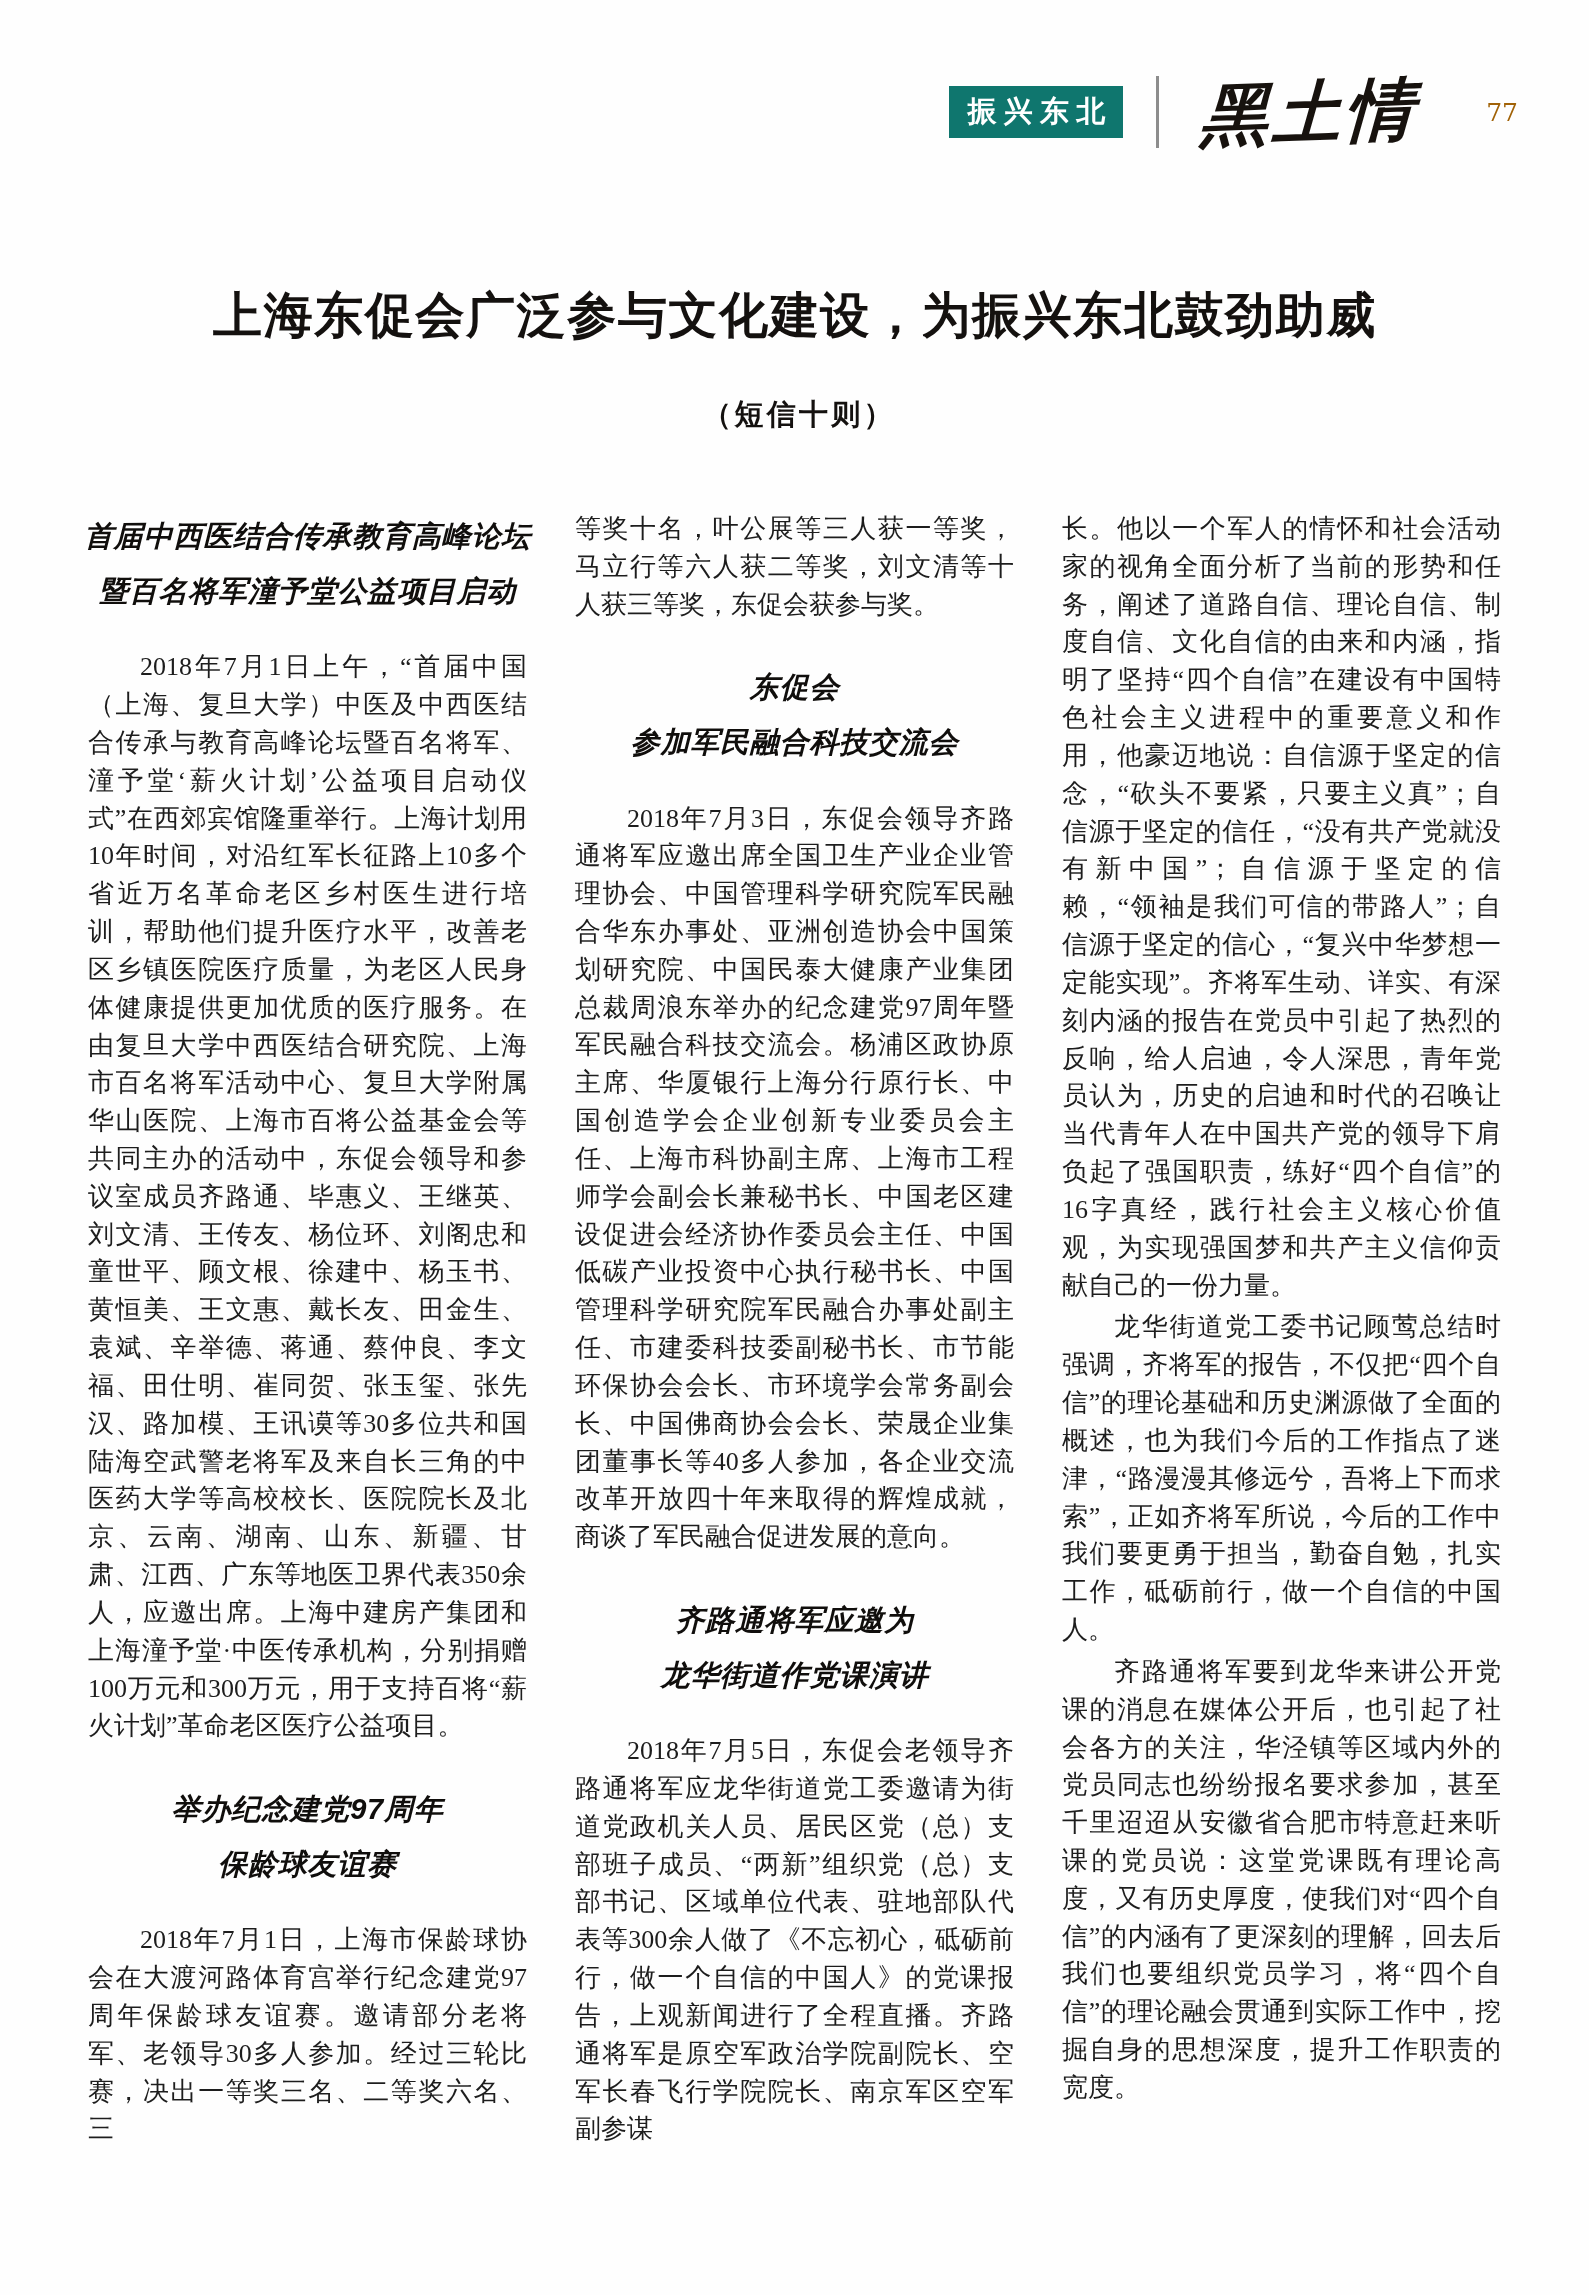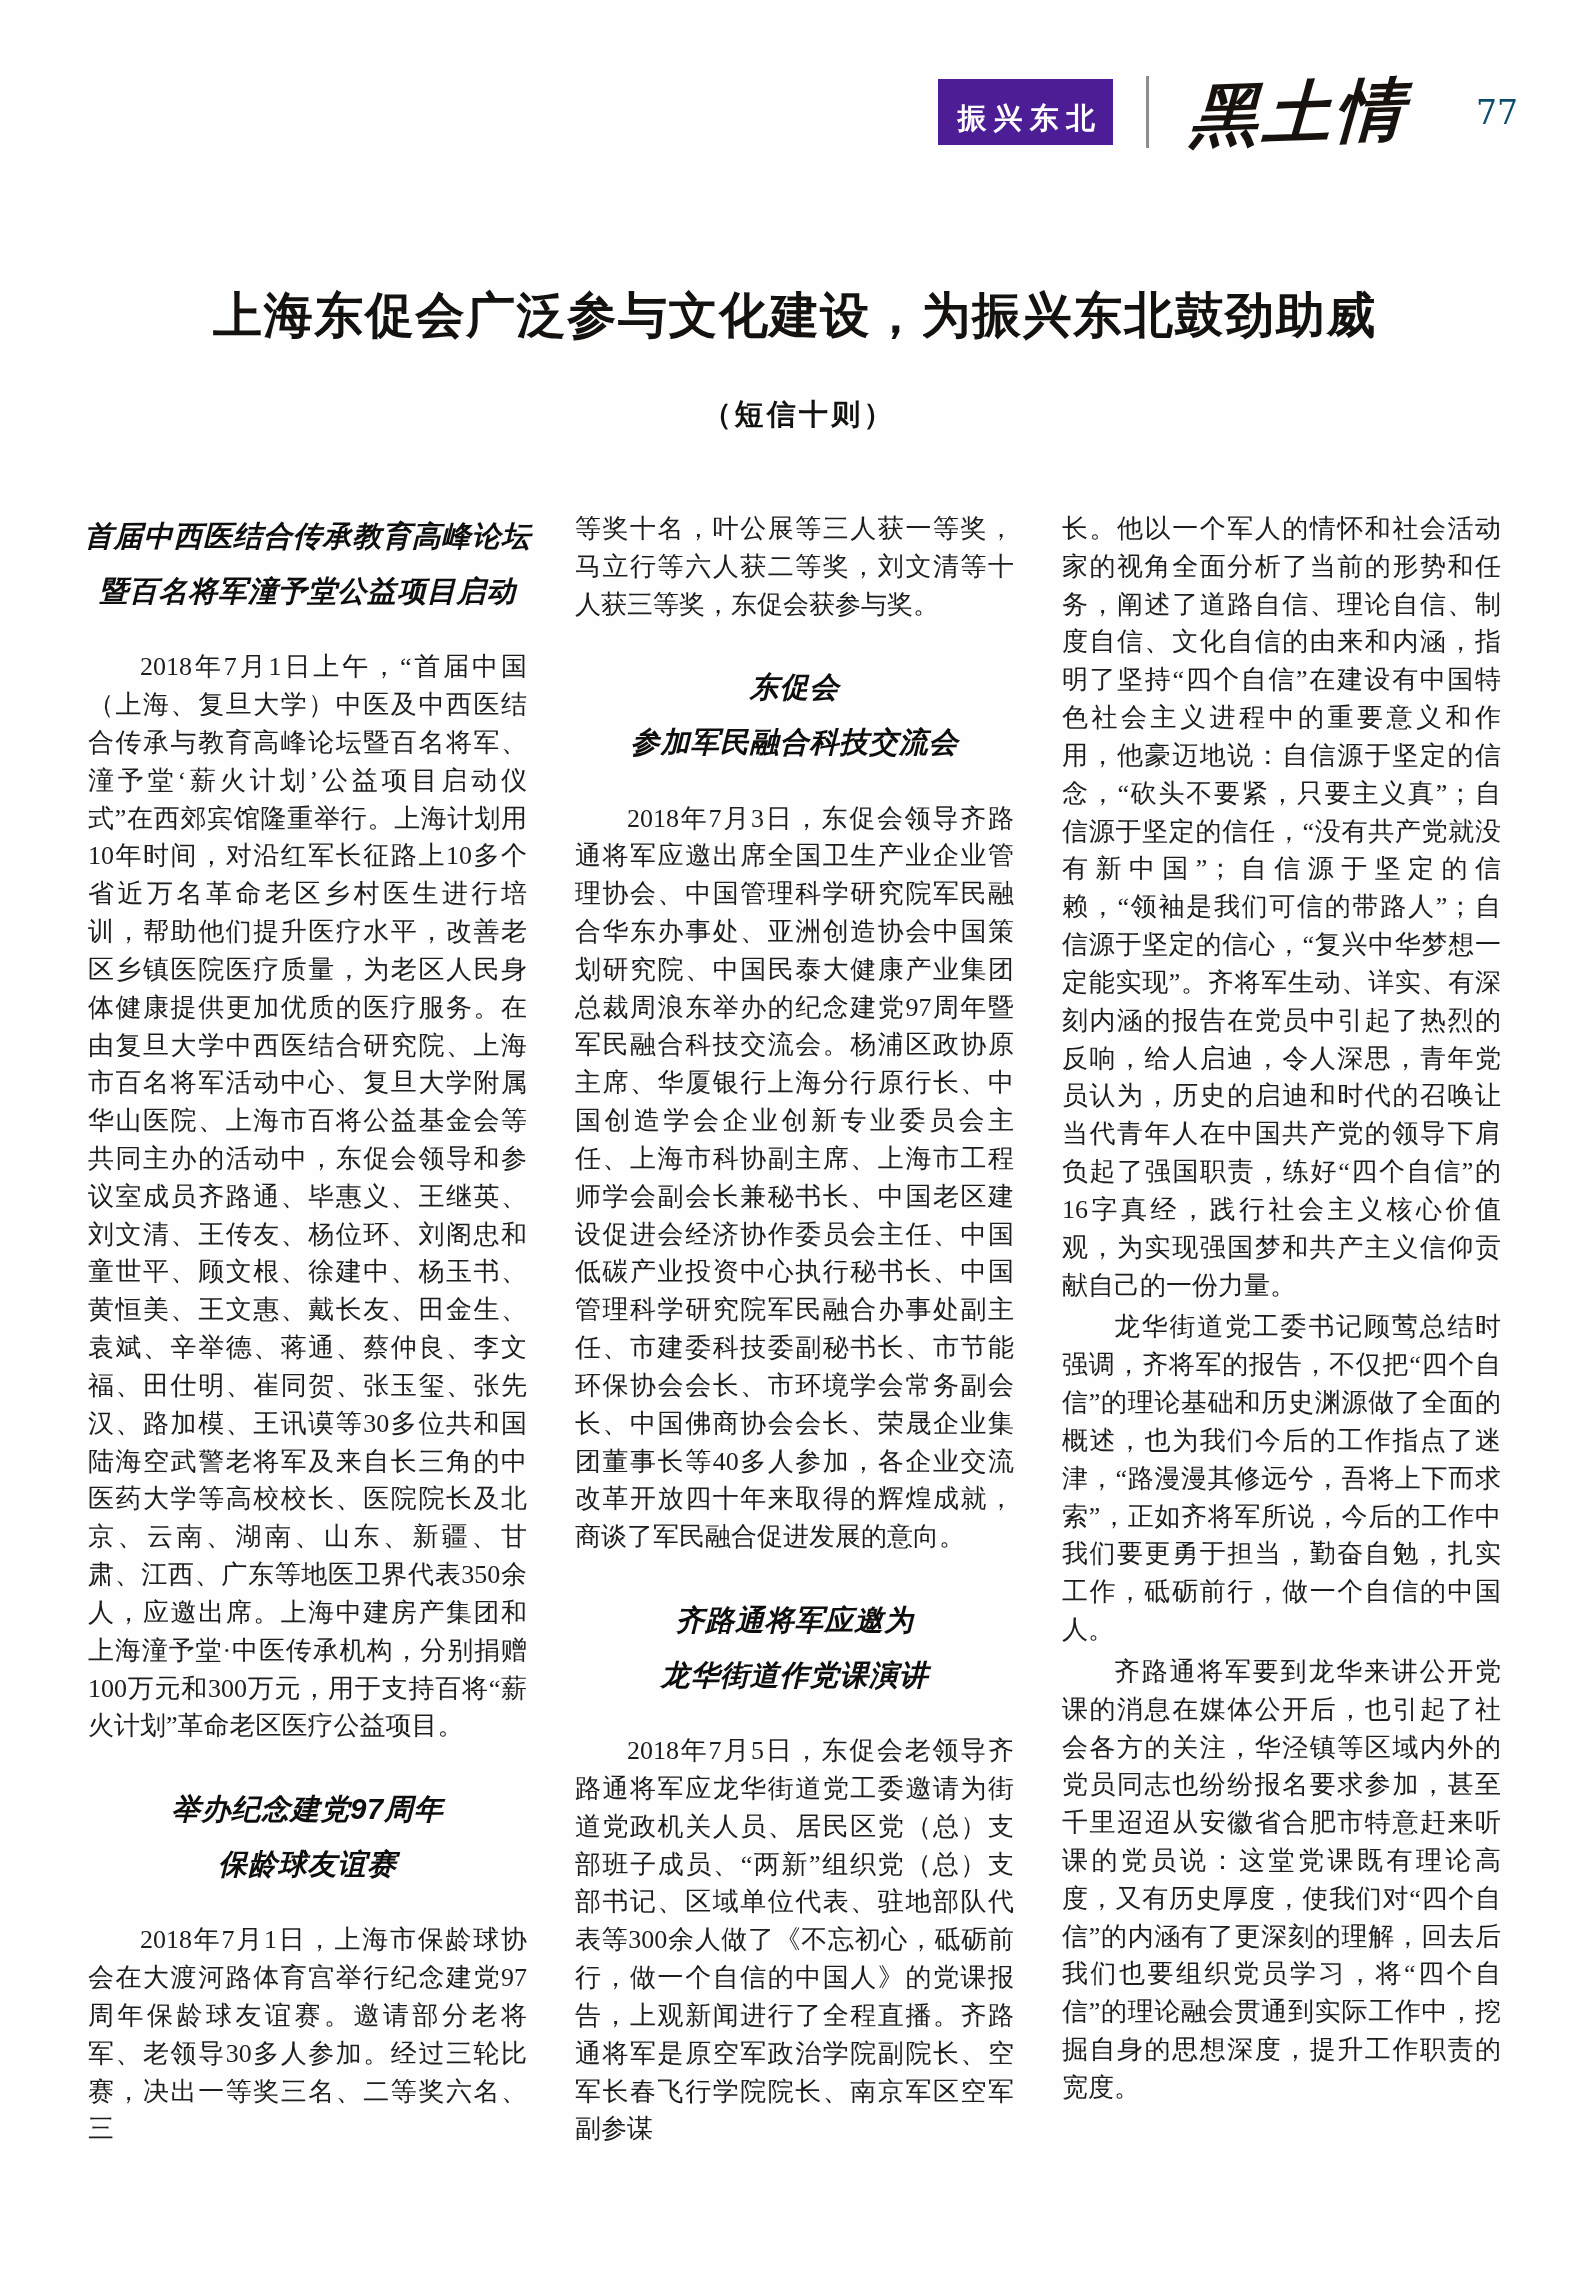--- a/index.html
+++ b/index.html
@@ -7,36 +7,36 @@
     width:1590px;height:2295px;
     background:#ffffff;
     font-family:"Liberation Serif","DejaVu Serif",serif;
     color:#1c1c1c;
   }
   .page{position:relative;width:1590px;height:2295px;background:#fefefe;overflow:hidden;}
 
   
   .header{position:absolute;top:76px;right:72px;display:flex;align-items:center;}
   .badge{
-    background:#4c1d95;color:#ffffff;
+    background:#0f766e;color:#ffffff;
     font-family:"Liberation Sans","DejaVu Sans",sans-serif;
     font-weight:bold;font-size:29px;letter-spacing:7.2px;
-    padding:25px 11px 12px 19px;line-height:1;
+    padding:11px 11px 12px 19px;line-height:1;
   }
   .hdr-divider{width:2.4px;height:72px;background:#8d8d8d;margin:0 41px 0 33px;}
   .logo{
     font-family:"DejaVu Serif",serif;
     font-size:68px;font-weight:bold;font-style:italic;
     color:#17120e;line-height:1;
     transform:rotate(-2deg) skewX(-4deg);
     letter-spacing:4.8px;
   }
   .pagenum{
     font-family:"DejaVu Serif",serif;
-    font-size:33px;color:#0c4a6e;margin-left:68px;line-height:1;
+    font-size:25px;color:#a16207;margin-left:68px;line-height:1;
   }
 
   
   .title{
     position:absolute;top:283px;left:0;width:100%;
     text-align:center;
     font-family:"Liberation Sans","DejaVu Sans",sans-serif;
     font-weight:bold;font-size:49px;letter-spacing:1.6px;color:#14110f;
   }
   .subtitle{

